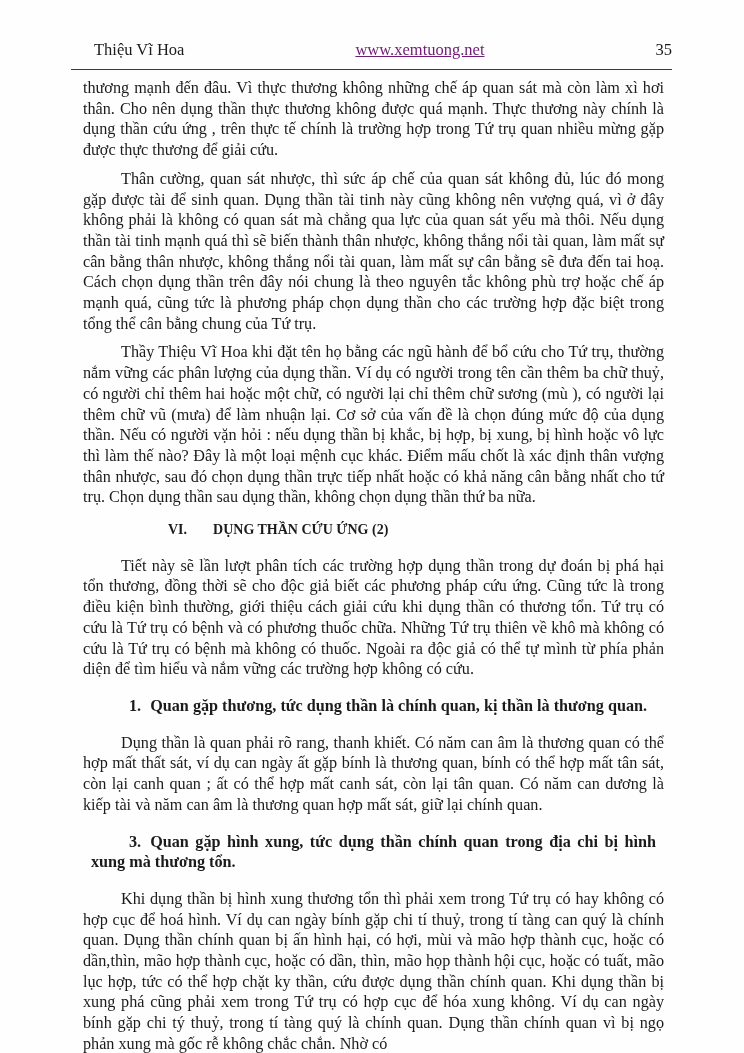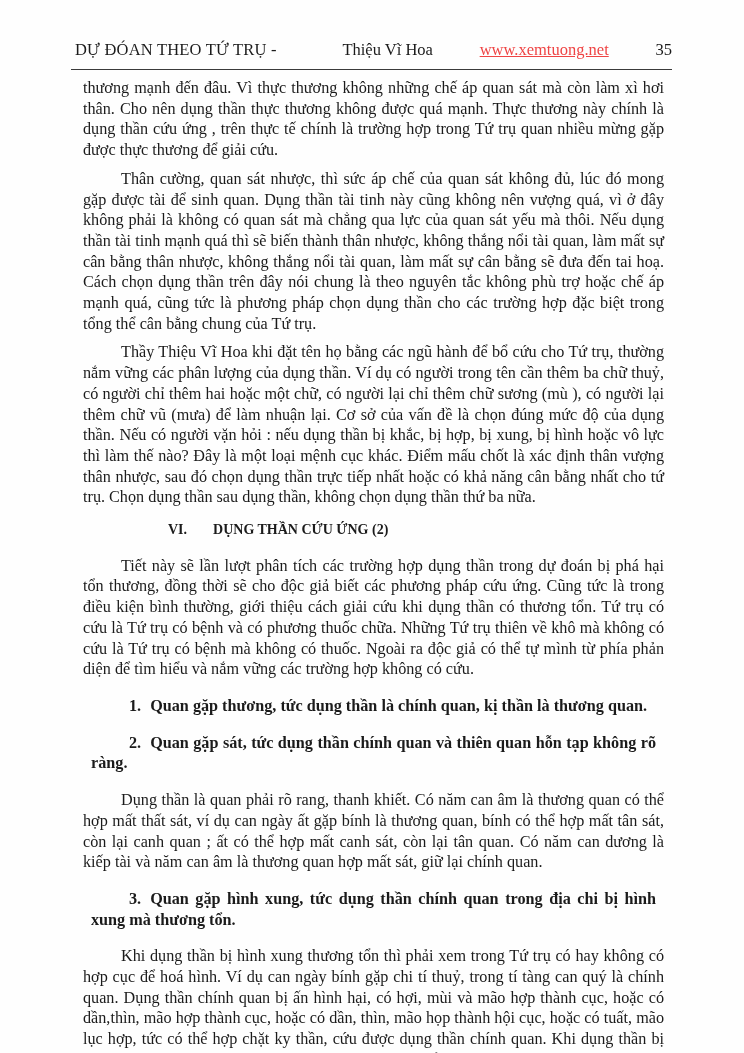--- a/index.html
+++ b/index.html
@@ -22,21 +22,21 @@
     display: flex;
     align-items: baseline;
     justify-content: space-between;
     font-size: 16.5px;
     white-space: nowrap;
   }
   .doc-header .h-title { letter-spacing: 0.2px; }
   .doc-header .h-author { margin-left: 19px; }
   .doc-header .h-site {
     text-decoration: underline;
-    color: #ef4444;
+    color: #701a75;
   }
   .doc-header .h-pagenum { }
   .header-rule {
     border: none;
     border-top: 1.6px solid #3a3a3a;
     margin: 9px 0 0 -4px;
     width: 601px;
   }
   .content {
     margin-top: 7px;
@@ -59,21 +59,20 @@
     text-indent: 0;
   }
   .section-heading .sec-num { margin-right: 26px; }
 </style>
 </head>
 <body>
 
 <div class="page">
 
   <div class="doc-header">
-    <span class="h-title">DỰ ĐÓAN THEO TỨ TRỤ -</span>
     <span class="h-author">Thiệu Vĩ  Hoa</span>
     <span class="h-site">www.xemtuong.net</span>
     <span class="h-pagenum">35</span>
   </div>
 
   <hr class="header-rule">
 
   <div class="content">
 
     <p class="para">thương mạnh đến đâu. Vì thực thương không những chế áp quan sát mà còn làm xì hơi thân. Cho nên dụng thần thực thương không được quá mạnh. Thực thương này chính là dụng thần cứu ứng , trên thực tế chính là trường hợp trong Tứ trụ quan nhiều mừng gặp được thực thương để giải cứu.</p>
@@ -86,23 +85,20 @@
       <span class="sec-num">VI.</span><span>DỤNG THẦN CỨU ỨNG (2)</span>
     </div>
 
     <p class="para indent">Tiết này sẽ lần lượt phân tích các trường hợp dụng thần trong dự đoán bị phá hại tổn thương, đồng thời sẽ cho độc giả biết các phương pháp cứu ứng. Cũng tức là trong điều kiện bình thường, giới thiệu cách giải cứu khi dụng thần có thương tổn. Tứ trụ có cứu là Tứ trụ có bệnh và có phương thuốc chữa. Những Tứ trụ thiên về khô mà không có cứu là Tứ trụ có bệnh mà không có thuốc. Ngoài ra độc giả có thể tự mình từ phía phản diện để tìm hiểu và nắm vững các trường hợp không có cứu.</p>
 
     <p class="para indent bold-item">
       <span class="item-num">1.</span><span>Quan gặp thương, tức dụng thần là chính quan, kị thần là thương quan.</span>
     </p>
 
 
-    <p class="para indent bold-item">
-      <span class="item-num">2.</span><span>Quan gặp sát, tức dụng thần chính quan và thiên quan hỗn tạp không rõ ràng.</span>
-    </p>
 
     <p class="para indent">Dụng thần là quan phải rõ rang, thanh khiết. Có năm can âm là thương quan có thể hợp mất thất sát, ví dụ can ngày ất gặp bính là thương quan, bính có thể hợp mất tân sát, còn lại canh quan ; ất có thể hợp mất canh sát, còn lại tân quan. Có năm can dương là kiếp tài và năm can âm là thương quan hợp mất sát, giữ lại chính quan.</p>
 
     <p class="para indent bold-item">
       <span class="item-num">3.</span><span>Quan gặp hình xung, tức dụng thần chính quan trong địa chi bị hình xung mà thương tổn.</span>
     </p>
 
     <p class="para indent">Khi dụng thần bị hình xung thương tổn thì phải xem trong Tứ trụ có hay không có hợp cục để hoá hình. Ví dụ can ngày bính gặp chi tí thuỷ, trong tí tàng can quý là chính quan. Dụng thần chính quan bị ấn hình hại, có hợi, mùi và mão hợp thành cục, hoặc có dần,thìn, mão hợp thành cục, hoặc có dần, thìn, mão họp thành hội cục, hoặc có tuất, mão lục hợp, tức có thể hợp chặt ky thần, cứu được dụng thần chính quan. Khi dụng thần bị xung phá cũng phải xem trong Tứ trụ có hợp cục để hóa xung không. Ví dụ can ngày bính gặp chi tý thuỷ, trong tí tàng quý là chính quan. Dụng thần chính quan vì bị ngọ phản xung mà gốc rễ không chắc chắn. Nhờ có</p>
 
   </div>

